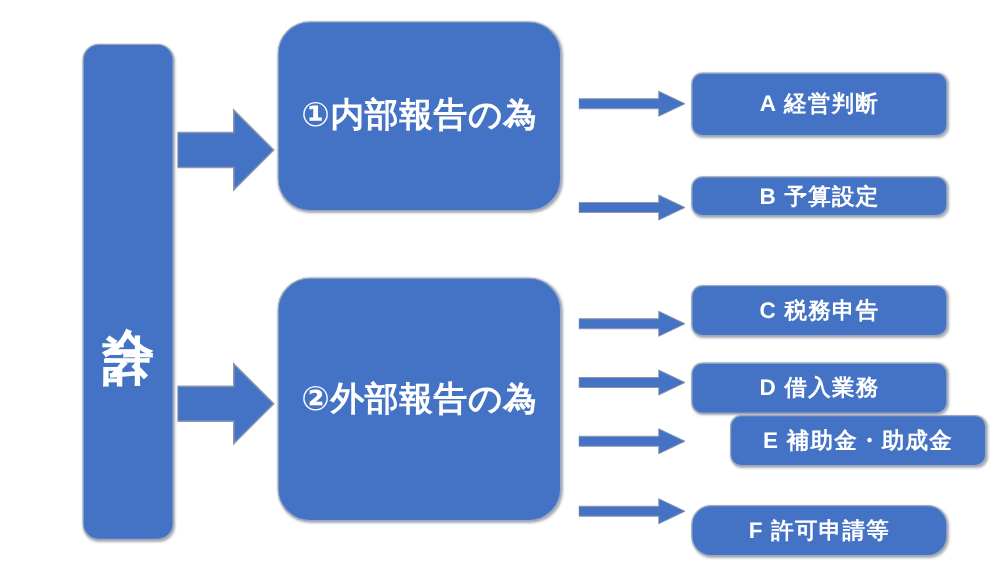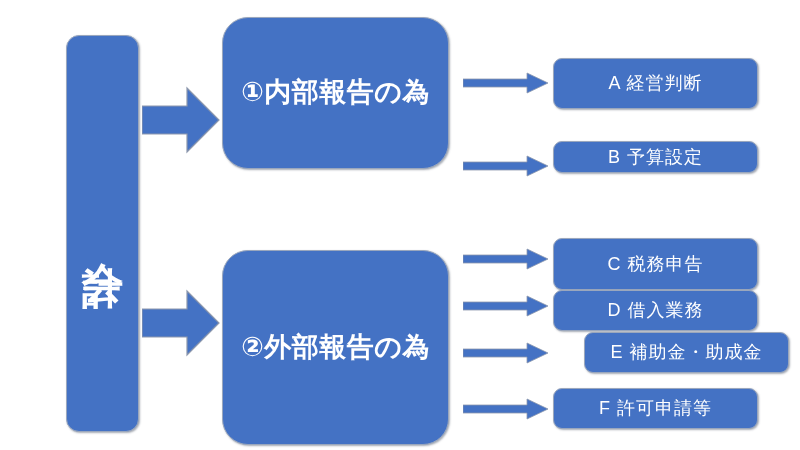--- a/index.html
+++ b/index.html
@@ -53,37 +53,37 @@
 
   
   .mid-node {
     left: 222px;
     width: 227px;
     border-radius: 26px;
     font-size: 27px;
     font-weight: bold;
   }
   #mid-node-0 { top: 17px;  height: 152px; }
-  #mid-node-1 { top: 250px; height: 195px; }
+  #mid-node-1 { top: 222px; height: 195px; }
 
   
   .leaf-node {
     left: 553px;
     width: 205px;
     border-radius: 9px;
     font-size: 18px;
-    font-weight: normal;
+    font-weight: bold;
     letter-spacing: 1px;
   }
   #leaf-node-0 { top: 58px;  height: 51px; }
   #leaf-node-1 { top: 141px; height: 32px; }
-  #leaf-node-2 { top: 238px; height: 52px; }
+  #leaf-node-2 { top: 228px; height: 41px; }
   #leaf-node-3 { top: 290px; height: 41px; }
   #leaf-node-4 { top: 332px; height: 41px; margin-left: 31px; }
-  #leaf-node-5 { top: 388px; height: 41px; }
+  #leaf-node-5 { top: 404px; height: 41px; border-radius: 16px; }
 
   
   .block-arrow {
     position: absolute;
     left: 142px;
     width: 78px;
     height: 70px;
   }
   #block-arrow-0 { top: 85px;  }
   #block-arrow-1 { top: 288px; }

